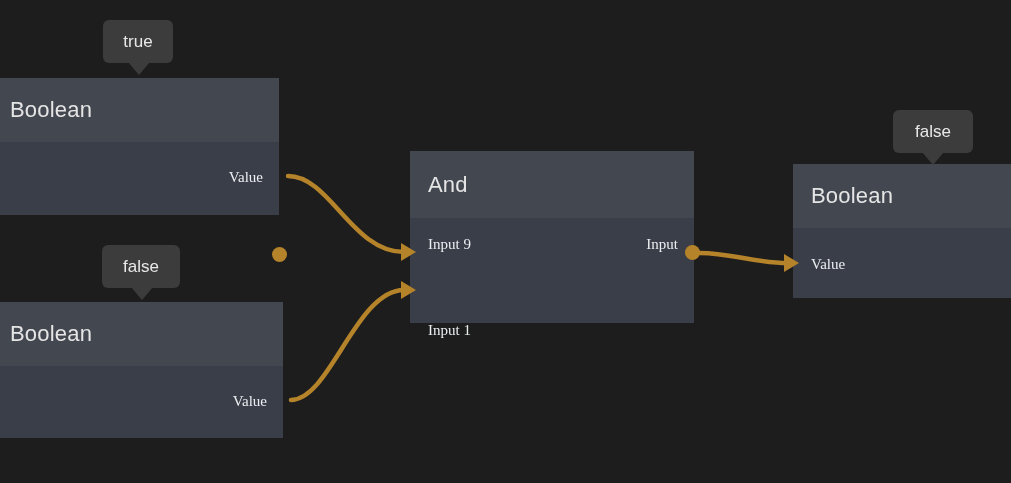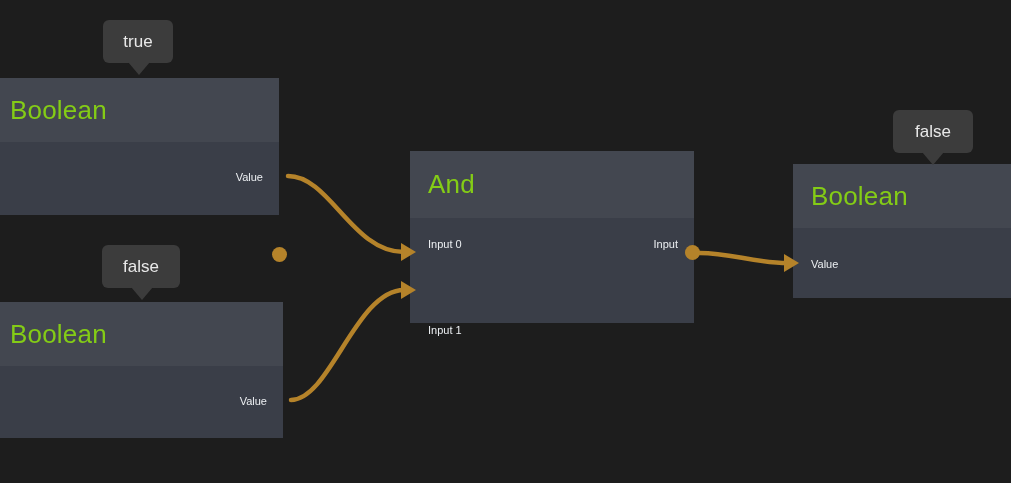--- a/index.html
+++ b/index.html
@@ -37,41 +37,42 @@
     background: #3a3e48;
     overflow: visible;
   }
   .node-header {
     background: #434750;
     display: flex;
     align-items: center;
     box-sizing: border-box;
   }
   .node-title {
-    color: #84cc16;
-    font-size: 26px;
+    color: #e5e5e5;
+    font-size: 22px;
     letter-spacing: 0.2px;
     white-space: nowrap;
   }
   .node-body {
     background: #3a3e48;
     position: relative;
     box-sizing: border-box;
   }
   .port-row {
     position: absolute;
     display: flex;
     align-items: center;
     height: 26px;
     white-space: nowrap;
   }
   .port-label {
     color: #eceff2;
-    font-size: 11px;
+    font-size: 15px;
     line-height: 26px;
+    font-family: Liberation Serif, serif;
   }
 
   
   .port-dot {
     position: absolute;
     width: 15px;
     height: 15px;
     border-radius: 50%;
     background: #b5832a;
   }
@@ -151,21 +152,21 @@
     <span>false</span>
     <span class="tooltip-tail" style="left:29px;"></span>
   </div>
 
   <div class="node" style="left:410px; top:151px; width:284px; height:172px;">
     <div class="node-header" style="height:67px; padding-left:18px;text-align:center;">
       <span class="node-title">And</span>
     </div>
     <div class="node-body" style="height:105px;">
       <div class="port-row" style="left:18px; top:13px;">
-        <span class="port-label">Input 0</span>
+        <span class="port-label">Input 9</span>
       </div>
       <div class="port-row" style="left:18px; top:51px;margin-top:48px;">
         <span class="port-label">Input 1</span>
       </div>
       <div class="port-row" style="right:16px; top:13px;">
         <span class="port-label">Input</span>
       </div>
     </div>
     <span class="port-arrow" style="left:-9px; top:92px;"></span>
     <span class="port-arrow" style="left:-9px; top:130px;"></span>

